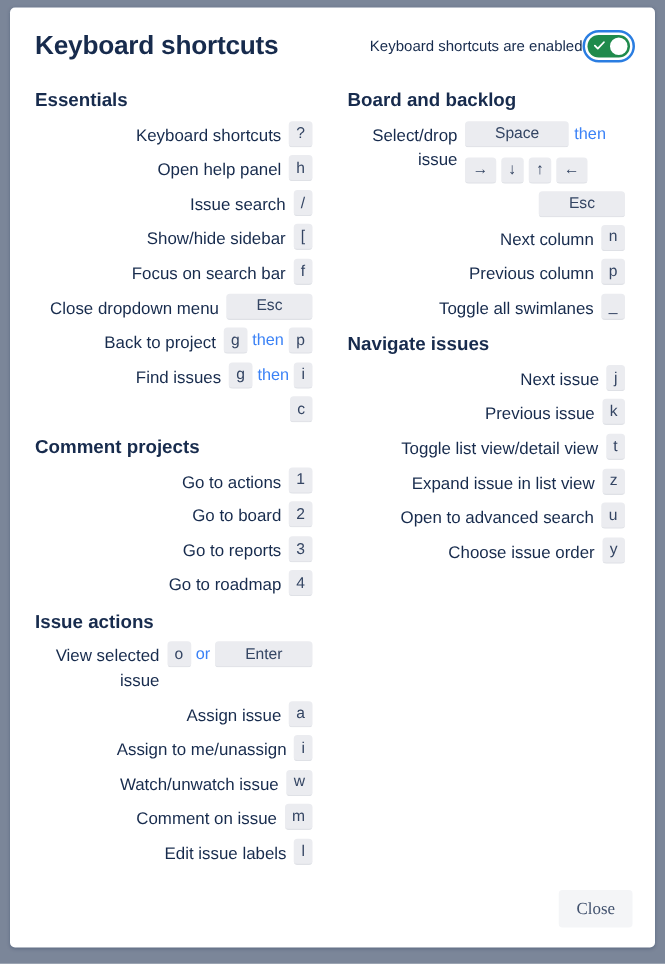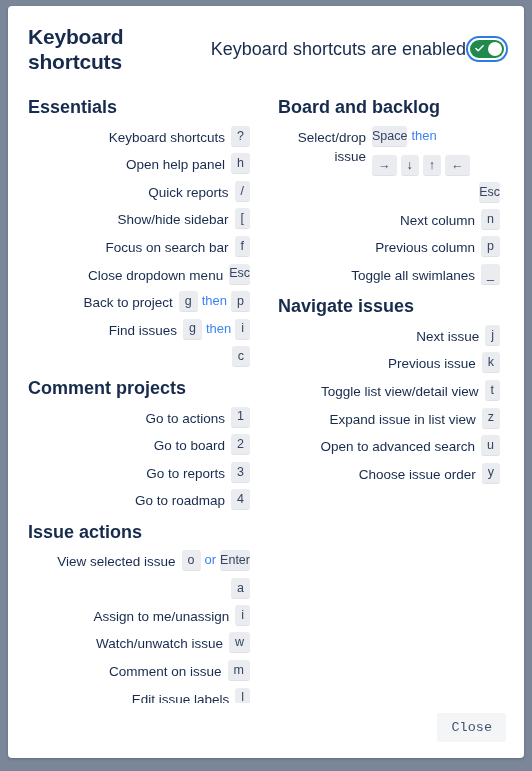--- a/index.html
+++ b/index.html
@@ -42,21 +42,21 @@
     color: #172b4d;
     letter-spacing: -0.2px;
     line-height: 1.2;
   }
   .toggle-wrap {
     display: flex;
     align-items: center;
     gap: 0px;
   }
   .toggle-label {
-    font-size: 18px;
+    font-size: 12px;
     color: #172b4d;
     margin-right: 4px;
     white-space: nowrap;
   }
   .toggle {
     width: 34px;
     height: 18px;
     border-radius: 10px;
     background: #1f8a4c;
     position: relative;
@@ -93,21 +93,21 @@
   }
   .col {
     width: 50%;
     box-sizing: border-box;
   }
   .col-left { padding-right: 12px; }
   .col-right { padding-left: 12px; }
 
   .section { margin-bottom: 8px; }
   .section-title {
-    font-size: 18px;
+    font-size: 15px;
     font-weight: bold;
     color: #172b4d;
     margin: 10px 0 6px 0;
     line-height: 1.3;
   }
 
   .shortcut-row {
     display: flex;
     align-items: flex-start;
     justify-content: flex-end;
@@ -142,21 +142,21 @@
     padding: 0 6px;
     background: #ebecf0;
     border-radius: 3px;
     border-bottom: 1px solid #dfe1e6;
     font-size: 12.5px;
     color: #344563;
     box-sizing: border-box;
     line-height: 1;
     margin-right: 4px;
   }
-  .key-wide { padding: 0 0; }
+  .key-wide { padding: 0 24px; }
   .key-sep {
     font-size: 13px;
     color: #3b82f6;
     padding: 3px 4px 0 0;
     line-height: 1;
     white-space: nowrap;
   }
   .keys-break { flex-basis: 100%; height: 0; }
 
   
@@ -166,21 +166,21 @@
     display: flex;
     justify-content: flex-end;
     align-items: center;
   }
   .close-button {
     background: #f4f5f7;
     color: #42526e;
     border: none;
     border-radius: 3px;
     font-size: 13.5px;
-    font-family: Liberation Mono, monospace;
+    font-family: Liberation Serif, serif;
     padding: 7px 14px;
     cursor: pointer;
   }
 </style>
 </head>
 <body>
 
 <div class="dialog">
 
   <div class="dialog-header">
@@ -206,21 +206,21 @@
               <span class="key">?</span>
             </div>
           </div>
           <div class="shortcut-row">
             <div class="shortcut-desc">Open help panel</div>
             <div class="keys">
               <span class="key">h</span>
             </div>
           </div>
           <div class="shortcut-row">
-            <div class="shortcut-desc">Quick reports</div>
+            <div class="shortcut-desc">Issue search</div>
             <div class="keys">
               <span class="key">/</span>
             </div>
           </div>
           <div class="shortcut-row">
             <div class="shortcut-desc">Show/hide sidebar</div>
             <div class="keys">
               <span class="key">[</span>
             </div>
           </div>
@@ -289,20 +289,21 @@
           <div class="section-title">Issue actions</div>
           <div class="shortcut-row">
             <div class="shortcut-desc">View selected issue</div>
             <div class="keys">
               <span class="key">o</span>
               <span class="key-sep">or</span>
               <span class="key key-wide">Enter</span>
             </div>
           </div>
           <div class="shortcut-row">
+            <div class="shortcut-desc">Assign issue</div>
             <div class="keys">
               <span class="key">a</span>
             </div>
           </div>
           <div class="shortcut-row">
             <div class="shortcut-desc">Assign to me/unassign</div>
             <div class="keys">
               <span class="key">i</span>
             </div>
           </div>

